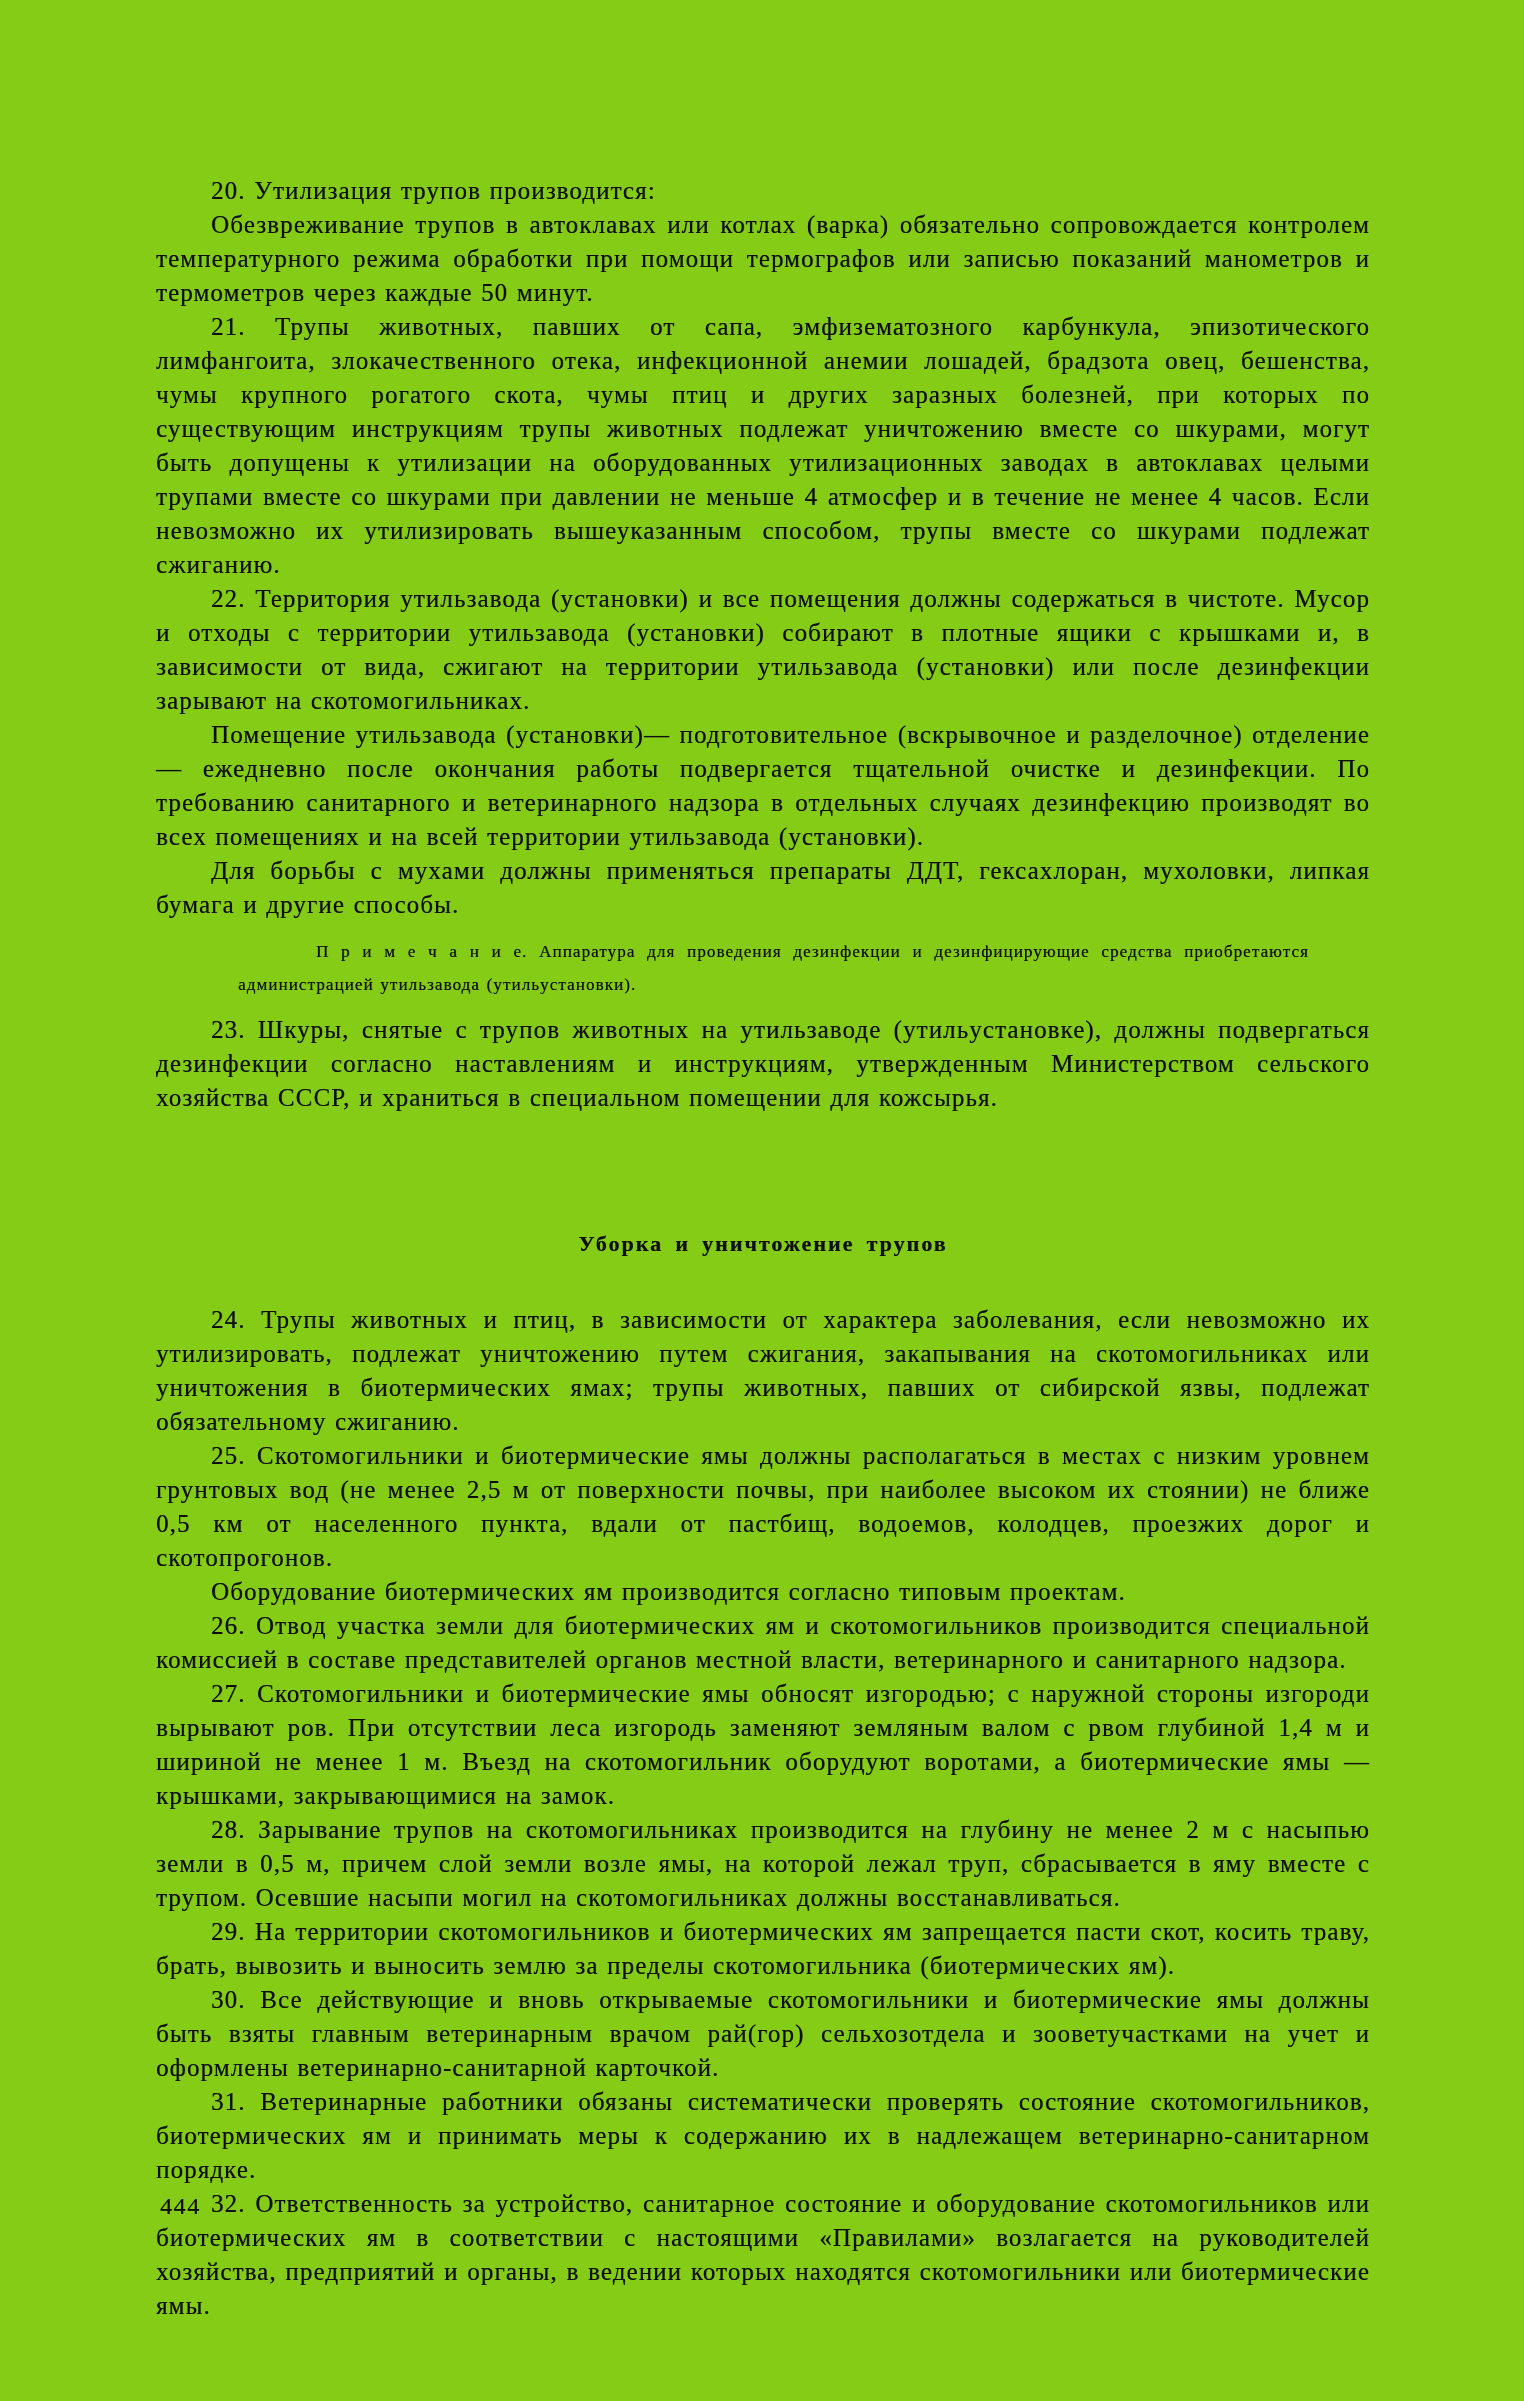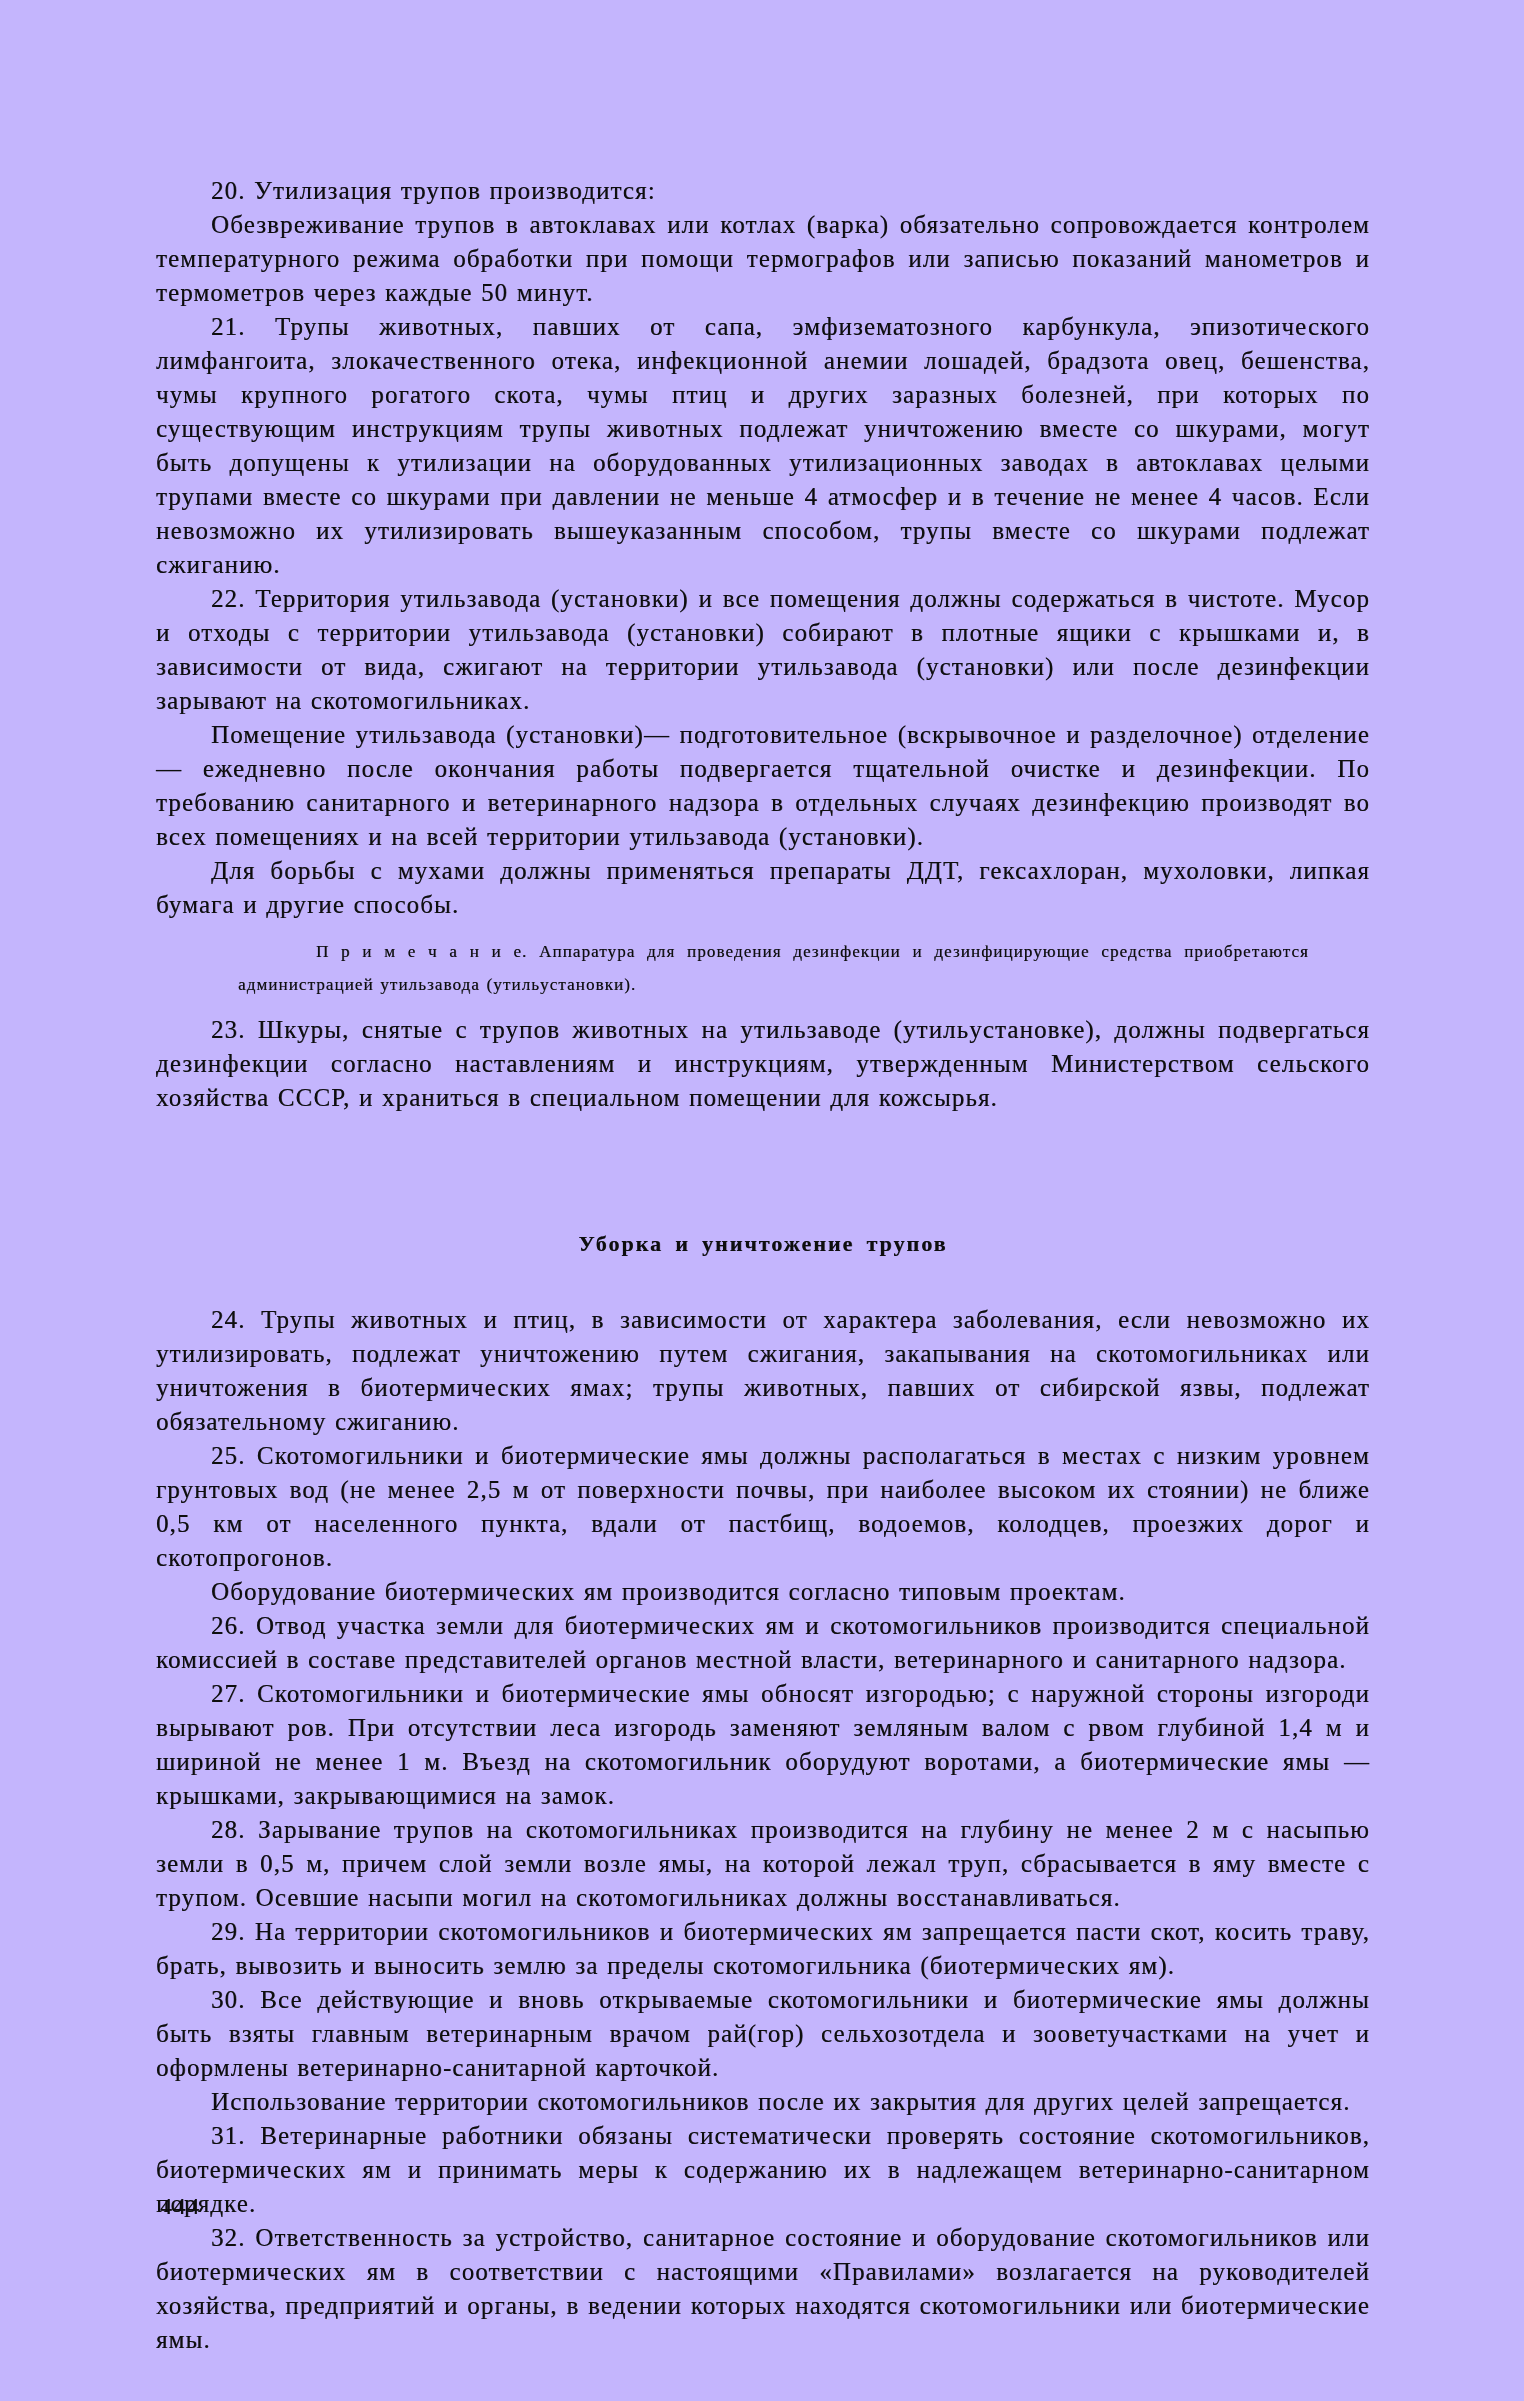--- a/index.html
+++ b/index.html
@@ -4,21 +4,21 @@
 <style>
   html, body {
     margin: 0;
     padding: 0;
     background: #ffffff;
   }
   .scan-page {
     position: relative;
     width: 1524px;
     height: 2401px;
-    background: #c4b5fd;
+    background: #84cc16;
     overflow: hidden;
     font-family: "Liberation Serif", "DejaVu Serif", serif;
     color: #0e0e0e;
   }
   .body-text {
     position: absolute;
     left: 156px;
     top: 174px;
     width: 1214px;
     font-size: 25px;
@@ -71,19 +71,18 @@
       <p class="para">23. Шкуры, снятые с трупов животных на утильзаводе (утильустановке), должны подвергаться дезинфекции согласно наставлениям и инструкциям, утвержденным Министерством сельского хозяйства СССР, и храниться в специальном помещении для кожсырья.</p>
       <h2 class="heading">Уборка и уничтожение трупов</h2>
       <p class="para">24. Трупы животных и птиц, в зависимости от характера заболевания, если невозможно их утилизировать, подлежат уничтожению путем сжигания, закапывания на скотомогильниках или уничтожения в биотермических ямах; трупы животных, павших от сибирской язвы, подлежат обязательному сжиганию.</p>
       <p class="para">25. Скотомогильники и биотермические ямы должны располагаться в местах с низким уровнем грунтовых вод (не менее 2,5 м от поверхности почвы, при наиболее высоком их стоянии) не ближе 0,5 км от населенного пункта, вдали от пастбищ, водоемов, колодцев, проезжих дорог и скотопрогонов.</p>
       <p class="para">Оборудование биотермических ям производится согласно типовым проектам.</p>
       <p class="para">26. Отвод участка земли для биотермических ям и скотомогильников производится специальной комиссией в составе представителей органов местной власти, ветеринарного и санитарного надзора.</p>
       <p class="para">27. Скотомогильники и биотермические ямы обносят изгородью; с наружной стороны изгороди вырывают ров. При отсутствии леса изгородь заменяют земляным валом с рвом глубиной 1,4 м и шириной не менее 1 м. Въезд на скотомогильник оборудуют воротами, а биотермические ямы — крышками, закрывающимися на замок.</p>
       <p class="para">28. Зарывание трупов на скотомогильниках производится на глубину не менее 2 м с насыпью земли в 0,5 м, причем слой земли возле ямы, на которой лежал труп, сбрасывается в яму вместе с трупом. Осевшие насыпи могил на скотомогильниках должны восстанавливаться.</p>
       <p class="para">29. На территории скотомогильников и биотермических ям запрещается пасти скот, косить траву, брать, вывозить и выносить землю за пределы скотомогильника (биотермических ям).</p>
       <p class="para">30. Все действующие и вновь открываемые скотомогильники и биотермические ямы должны быть взяты главным ветеринарным врачом рай(гор) сельхозотдела и зооветучастками на учет и оформлены ветеринарно-санитарной карточкой.</p>
-      <p class="para">Использование территории скотомогильников после их закрытия для других целей запрещается.</p>
       <p class="para">31. Ветеринарные работники обязаны систематически проверять состояние скотомогильников, биотермических ям и принимать меры к содержанию их в надлежащем ветеринарно-санитарном порядке.</p>
       <p class="para">32. Ответственность за устройство, санитарное состояние и оборудование скотомогильников или биотермических ям в соответствии с настоящими «Правилами» возлагается на руководителей хозяйства, предприятий и органы, в ведении которых находятся скотомогильники или биотермические ямы.</p>
     </div>
   <div class="page-number">444</div>
 </div>
 
 
 </body></html>

